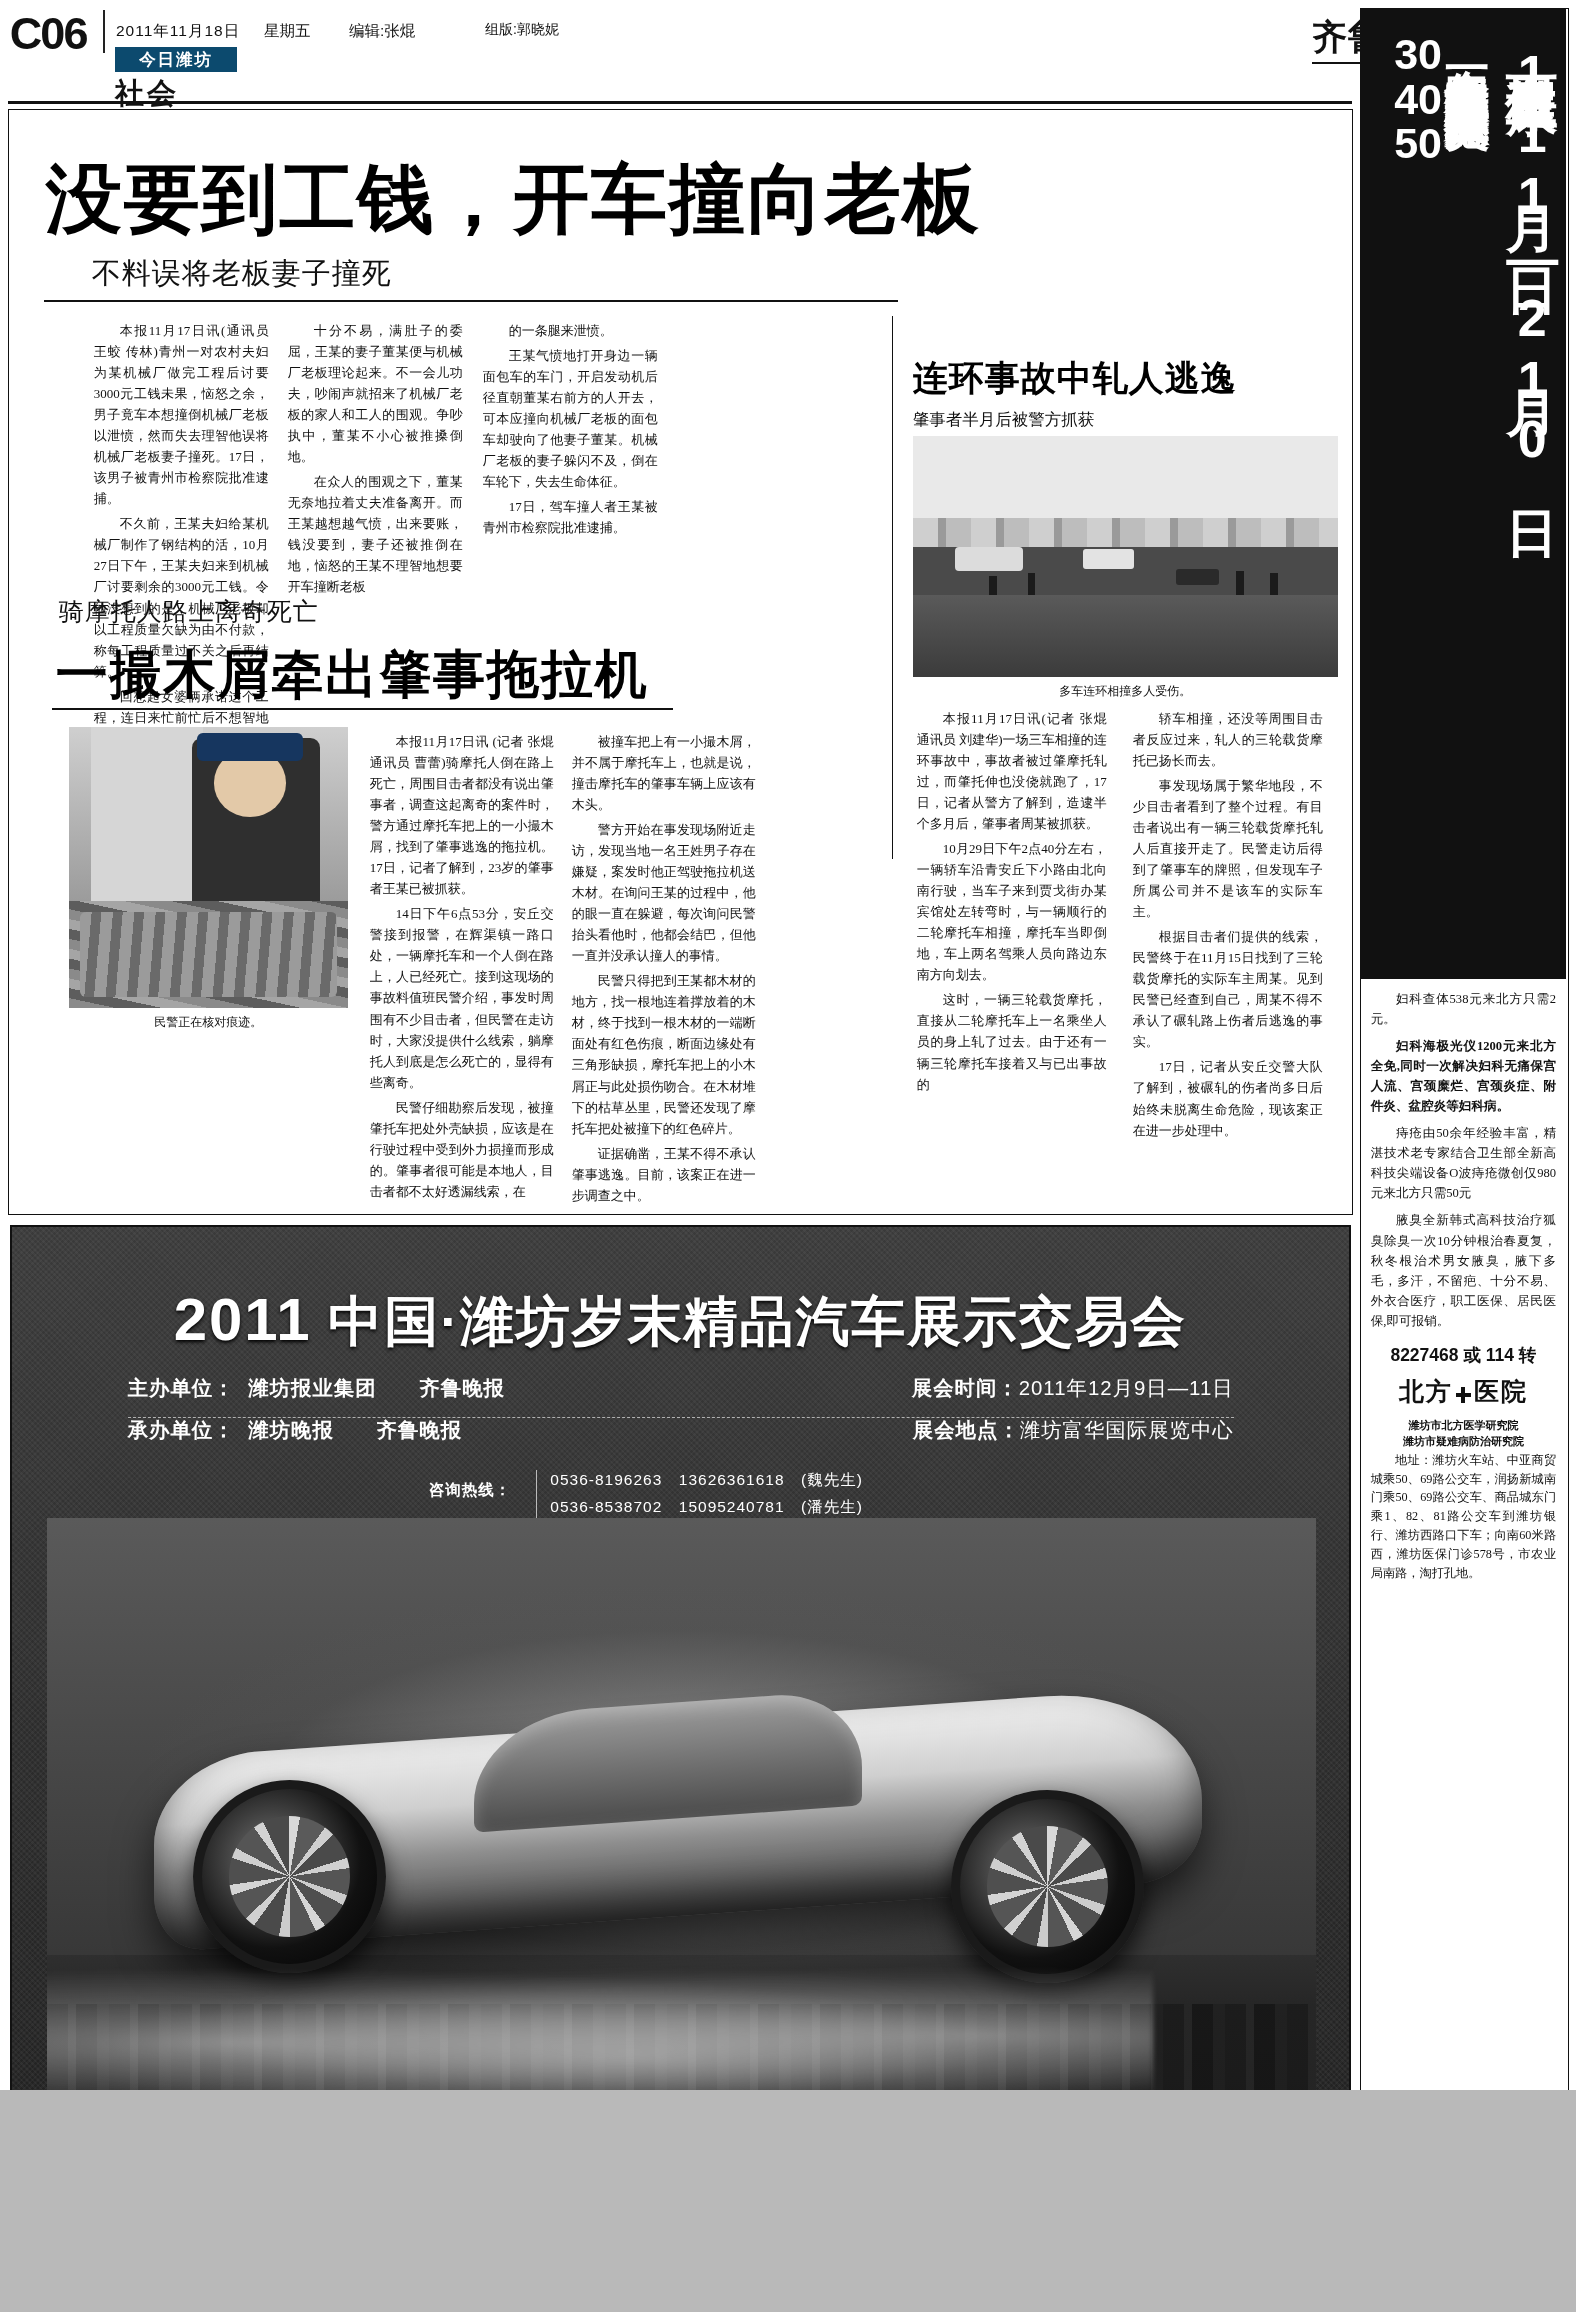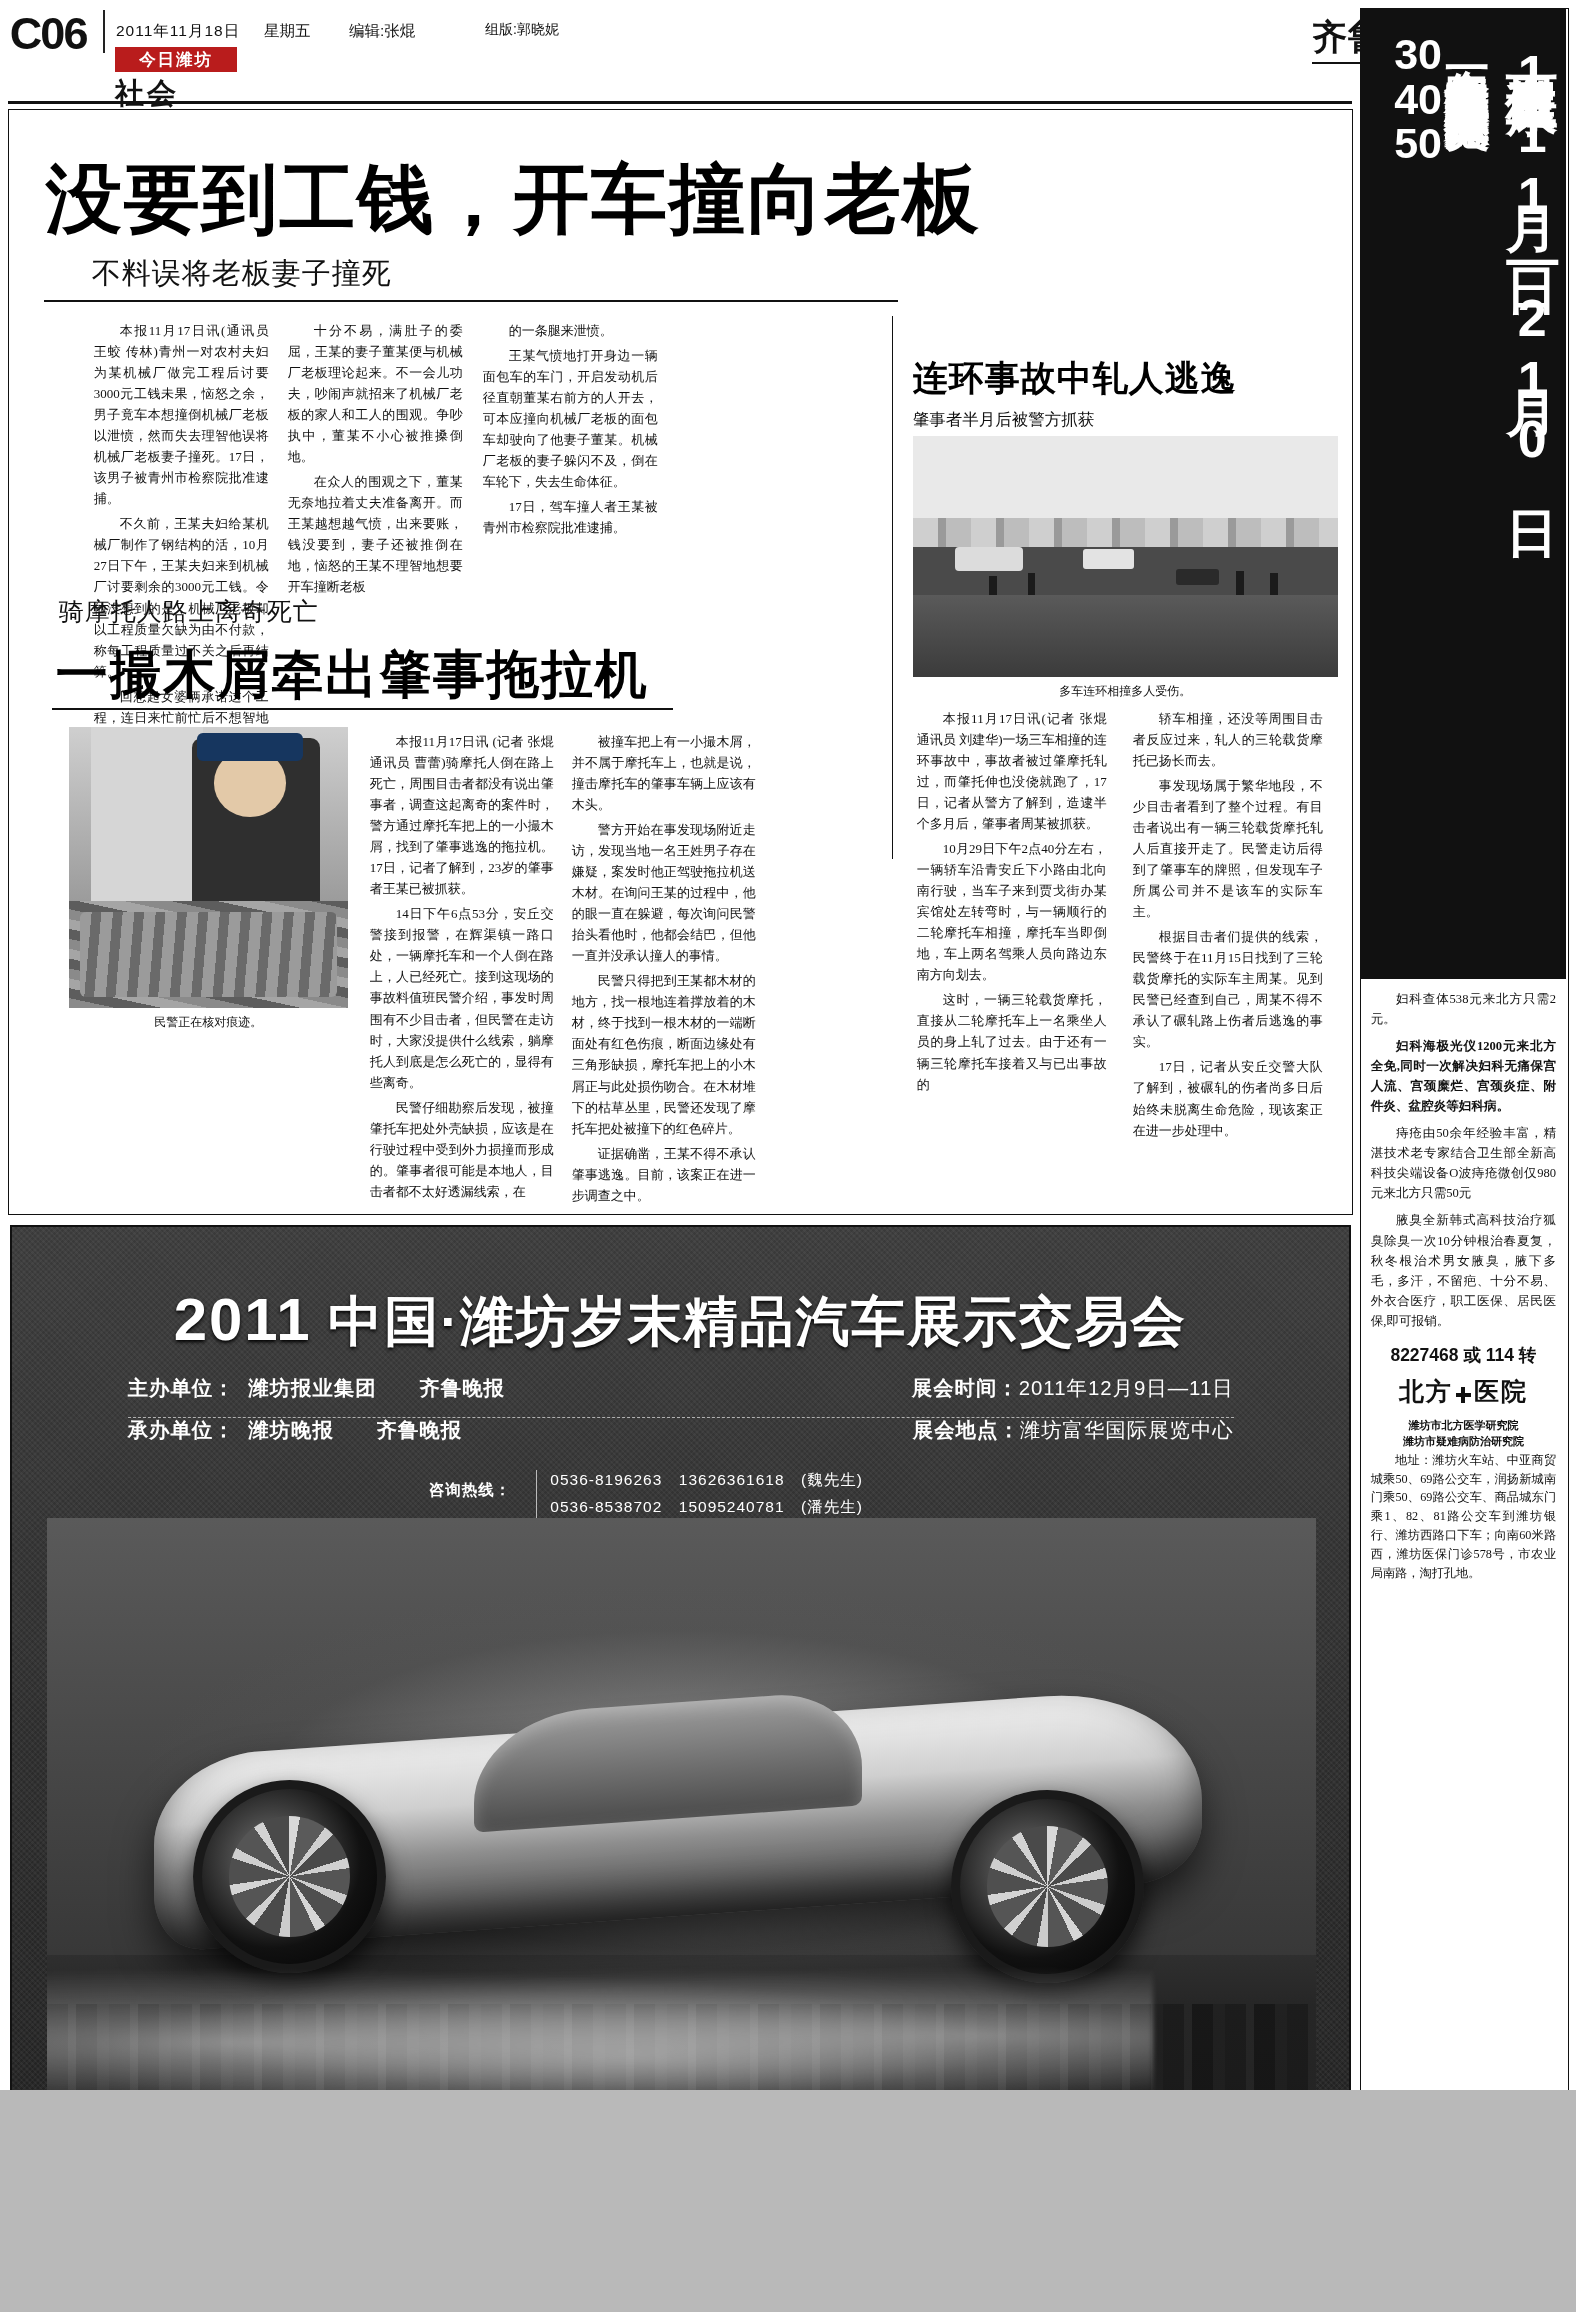--- a/index.html
+++ b/index.html
@@ -10,21 +10,21 @@
     box-sizing:border-box;
   }
   
   .masthead{position:absolute;left:0;top:0;width:1577px;height:105px;}
   .folio{position:absolute;left:9.7px;top:7.8px;font-family:"Liberation Sans",sans-serif;font-weight:bold;font-size:45px;letter-spacing:-1.9px;color:#111;}
   .mast-rule-v{position:absolute;left:103px;top:9.7px;width:1.9px;height:43px;background:#222;}
   .mast-date{position:absolute;left:116px;top:21.3px;font-size:15.5px;color:#111;font-family:"Liberation Sans",sans-serif;letter-spacing:1px;}
   .mast-weekday{position:absolute;left:264px;top:21.3px;font-size:15.5px;color:#111;font-family:Liberation Serif, serif;}
   .mast-editor{position:absolute;left:349px;top:21.3px;font-size:15.5px;color:#111;font-family:"Liberation Sans",sans-serif;}
   .mast-layout{position:absolute;left:485px;top:21.3px;font-size:14px;color:#111;font-family:"Liberation Sans",sans-serif;}
-  .today-tag{position:absolute;left:115px;top:47px;width:122px;height:25px;background:#b91c1c;color:#fff;
+  .today-tag{position:absolute;left:115px;top:47px;width:122px;height:25px;background:#0c4a6e;color:#fff;
     font-family:"Liberation Sans",sans-serif;font-size:16.5px;font-weight:bold;text-align:center;line-height:25px;letter-spacing:1.9px;}
   .section-name{position:absolute;left:115px;top:74px;font-family:"Liberation Sans",sans-serif;font-weight:bold;font-size:29px;color:#111;letter-spacing:2.9px;}
   .brand-wrap{position:absolute;left:1213px;top:13.6px;width:243px;text-align:right;}
   .brand-logo{font-family:"Liberation Serif",serif;font-weight:bold;font-size:35px;color:#111;letter-spacing:1px;
      border-bottom:2.9px solid #111;display:inline-block;padding-bottom:1.9px;}
   .mast-bottom-rule{position:absolute;left:7.8px;top:101px;width:1344px;height:2.9px;background:#111;}
 
   
   .main-col{position:absolute;left:7.8px;top:109px;width:1345px;height:1106px;border:1.9px solid #111;box-sizing:border-box;background:#fff;}
   .headline1{position:absolute;left:37px;top:39px;font-family:"Liberation Sans",sans-serif;font-weight:bold;font-size:76px;letter-spacing:1.9px;color:#000;white-space:nowrap;}

